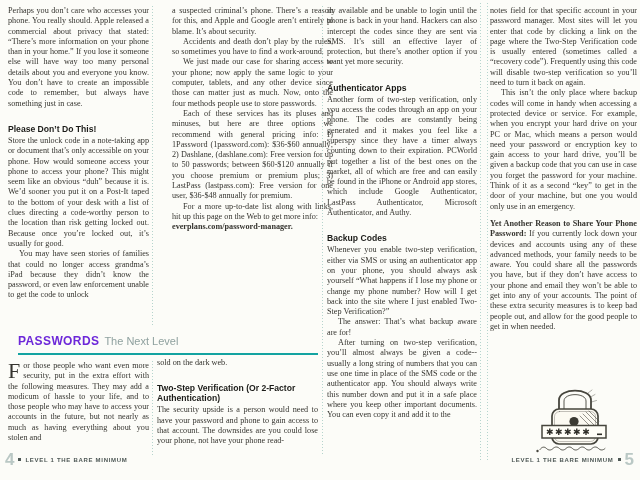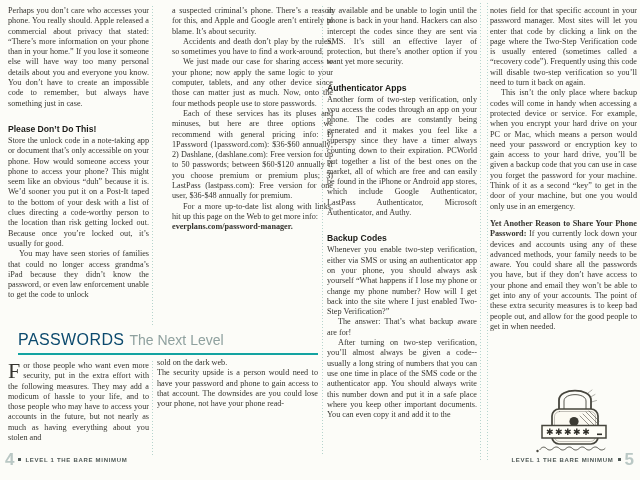--- a/index.html
+++ b/index.html
@@ -11,22 +11,22 @@
   .para{margin:0;}
   .para.indent{text-indent:11px;font-family:Liberation Serif, serif;}
   .subhead{font-family:"Liberation Sans",sans-serif;font-weight:bold;font-size:8.6px;line-height:10px;color:#1b1b18;margin:15px 0 2px;text-align:left;}
   .boldline{margin:0;font-weight:bold;}
   .runin{margin-top:7px;}
   .runin b{font-weight:bold;}
   .dropcap{float:left;font-size:22px;line-height:18px;padding:1px 3px 0 0;color:#35342f;}
 
   
   .section-heading{position:absolute;left:18px;top:331px;width:300px;border-bottom:2px solid #13a3a1;padding-bottom:4px;white-space:nowrap;}
-  .sh-title{font-family:"Liberation Sans",sans-serif;font-weight:normal;font-size:16px;letter-spacing:0.4px;color:#0c4a6e;}
-  .sh-sub{font-family:"Liberation Sans",sans-serif;font-size:14px;color:#8fa19f;margin-left:5px;}
+  .sh-title{font-family:"Liberation Sans",sans-serif;font-weight:bold;font-size:12px;letter-spacing:0.4px;color:#6d28d9;}
+  .sh-sub{font-family:"Liberation Sans",sans-serif;font-size:11px;color:#8fa19f;margin-left:5px;}
 
   
   .vdots{position:absolute;width:1px;background-image:repeating-linear-gradient(to bottom,#b5d4cd 0 1px,transparent 1px 3px);}
 
   
   .pfooter{position:absolute;top:451px;display:flex;align-items:center;gap:4px;font-family:"Liberation Sans",sans-serif;}
   .pfooter .pnum{font-size:17px;font-weight:bold;color:#bac8c5;line-height:17px;}
   .pfooter .psq{width:3px;height:3px;background:#4d5755;}
   .pfooter .ptext{font-size:6px;font-weight:bold;letter-spacing:0.7px;color:#4d5755;}
 
@@ -57,20 +57,21 @@
   <div class="section-heading">
     <span class="sh-title">PASSWORDS</span><span class="sh-sub">The Next Level</span>
   </div>
 
   <div class="col" style="left:8px;top:361px;width:141px;height:96px;">
     <p class="para"><span class="dropcap">F</span><span>or those people who want even more security, put in the extra effort with the following measures. They may add a modicum of hassle to your life, and to those people who may have to access your accounts in the future, but not nearly as much as having everything about you stolen and</span></p>
   </div>
 
   <div class="col" style="left:157px;top:358px;width:161px;height:100px;">
     <p class="para">sold on the dark web.</p>
+    <h4 class="subhead">Two-Step Verification (Or 2-Factor Authentication)</h4>
     <p class="para">The security upside is a person would need to have your password and phone to gain access to that account. The downsides are you could lose your phone, not have your phone read-</p>
   </div>
 
   <div class="col" style="left:327px;top:6px;width:150px;height:446px;">
     <p class="para">ily available and be unable to login until the phone is back in your hand. Hackers can also intercept the codes since they are sent via SMS. It’s still an effective layer of protection, but there’s another option if you want yet more security.</p>
     <h4 class="subhead">Authenticator Apps</h4>
     <p class="para">Another form of two-step verification, only you access the codes through an app on your phone. The codes are constantly being generated and it makes you feel like a superspy since they have a timer always counting down to their expiration. PCWorld put together a list of the best ones on the market, all of which are free and can easily be found in the iPhone or Android app stores, which include Google Authenticator, LastPass Authenticator, Microsoft Authenticator, and Authy.</p>
     <h4 class="subhead">Backup Codes</h4>
     <p class="para">Whenever you enable two-step verification, either via SMS or using an authenticator app on your phone, you should always ask yourself “What happens if I lose my phone or change my phone number? How will I get back into the site where I just enabled Two-Step Verification?”</p>
     <p class="para indent">The answer: That’s what backup aware are for!</p>

